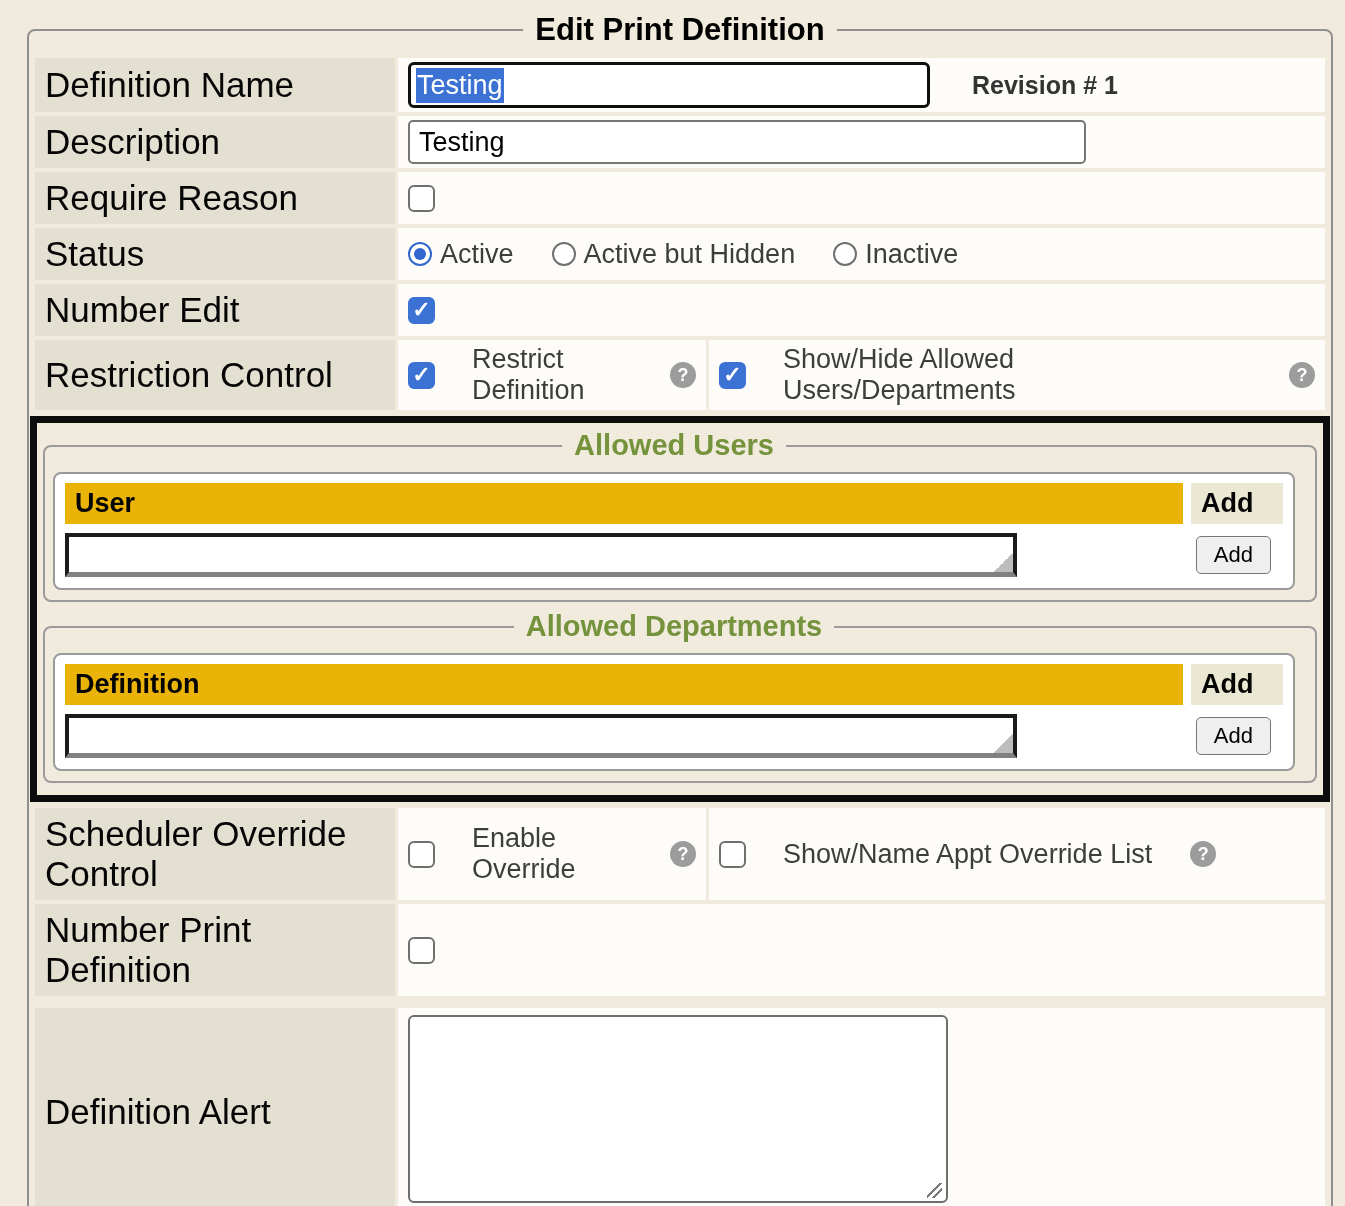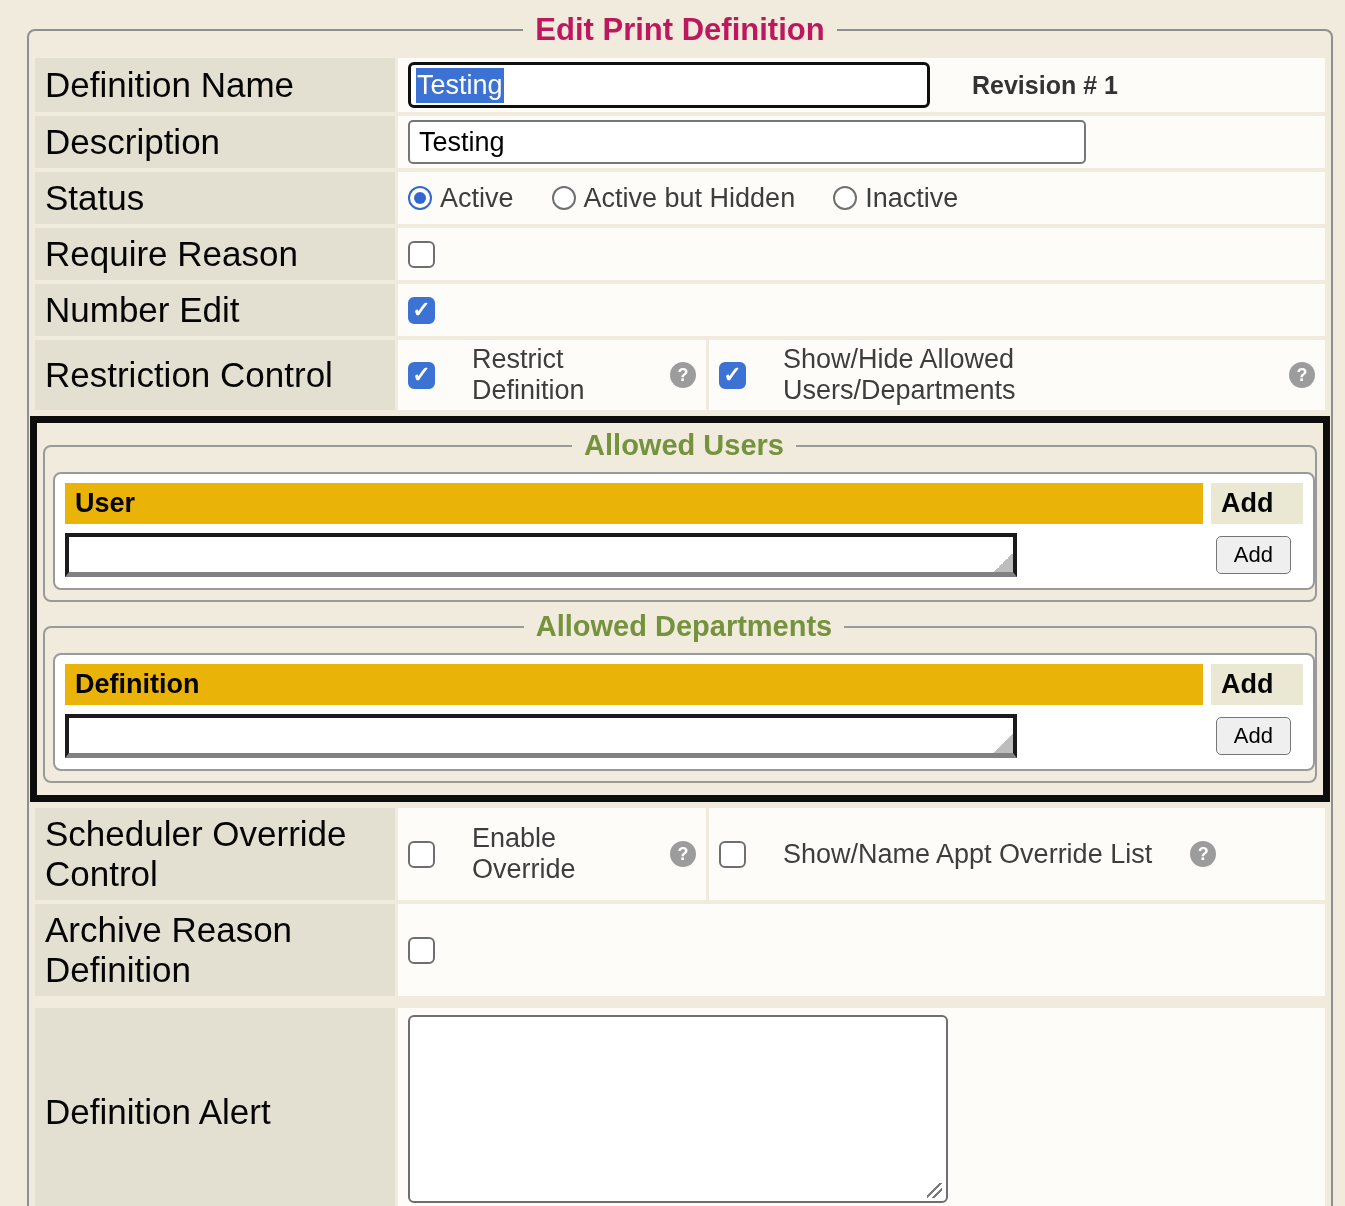--- a/index.html
+++ b/index.html
@@ -14,21 +14,21 @@
   .page { padding-top:12px; }
 
   fieldset.main {
     margin:0 12px 0 27px;
     border:2px solid #8f8f8f;
     border-radius:8px;
     padding:10px 6px 4px 6px;
   }
   legend.main-legend {
     margin:0 auto; padding:0 12px;
-    font-size:31px; font-weight:bold; color:#be185d;
+    font-size:31px; font-weight:bold; color:#000000;
     text-align:center;
   }
   legend.sub-legend {
     margin:0 auto; padding:0 12px;
     font-size:29px; font-weight:bold; color:#75923c;
     text-align:center;
   }
 
   .grid { display:flex; flex-direction:column; gap:4px; }
   .row { display:flex; gap:3px; min-height:52px; }
@@ -105,21 +105,21 @@
   
   .black-box {
     border:7px solid #0d0d0d;
     margin:2px -5px 2px -5px;
     padding:2px 4px 4px 4px;
     background:#f0ebdc;
   }
   fieldset.sub {
     border:2px solid #9a9a9a; border-radius:8px;
     margin:4px 2px 8px 2px;
-    padding:4px 0 10px 8px;
+    padding:4px 20px 10px 8px;
   }
   .listbox {
     background:#fff;
     border:2px solid #9a9a9a; border-radius:8px;
     margin-top:6px;
     padding:9px 10px 11px 10px;
   }
   .list-header { display:flex; gap:8px; }
   .lh-main {
     flex:1; background:#eab308;
@@ -203,47 +203,47 @@
             <span class="selection">Testing</span>
           </div>
           <span class="revision">Revision # 1</span>
         </div>
       </div>
 
       <div class="row">
         <div class="cell-label">Description</div>
         <div class="cell-content">
           <input class="text-input" type="text" value="Testing" style="">
+        </div>
+      </div>
+
+      <div class="row">
+        <div class="cell-label">Require Reason</div>
+        <div class="cell-content">
+          <span class="cb"></span>
         </div>
       </div>
 
       <div class="row">
         <div class="cell-label">Status</div>
         <div class="cell-content">
           <span class="radio-option">
             <span class="radio selected">
                 <span class="dot"></span>
               </span>
             <span>Active</span>
           </span>
           <span class="radio-option">
             <span class="radio"></span>
             <span>Active but Hidden</span>
           </span>
           <span class="radio-option">
             <span class="radio"></span>
             <span>Inactive</span>
           </span>
-        </div>
-      </div>
-
-      <div class="row">
-        <div class="cell-label">Require Reason</div>
-        <div class="cell-content">
-          <span class="cb"></span>
         </div>
       </div>
 
       <div class="row">
         <div class="cell-label">Number Edit</div>
         <div class="cell-content">
           <span class="cb checked">✓</span>
         </div>
       </div>
 
@@ -305,21 +305,21 @@
           <span class="help spaced">?</span>
         </div>
         <div class="cell-content">
           <span class="cb"></span>
           <span class="cb-label">Show/Name Appt Override List</span>
           <span class="help spaced">?</span>
         </div>
       </div>
 
       <div class="row">
-        <div class="cell-label">Archive Reason Definition</div>
+        <div class="cell-label">Number Print Definition</div>
         <div class="cell-content">
           <span class="cb"></span>
         </div>
       </div>
 
       <div class="row alert-row">
         <div class="cell-label">Definition Alert</div>
         <div class="cell-content">
           <span class="alert-wrap">
             <textarea class="alert-area" style=""></textarea>

